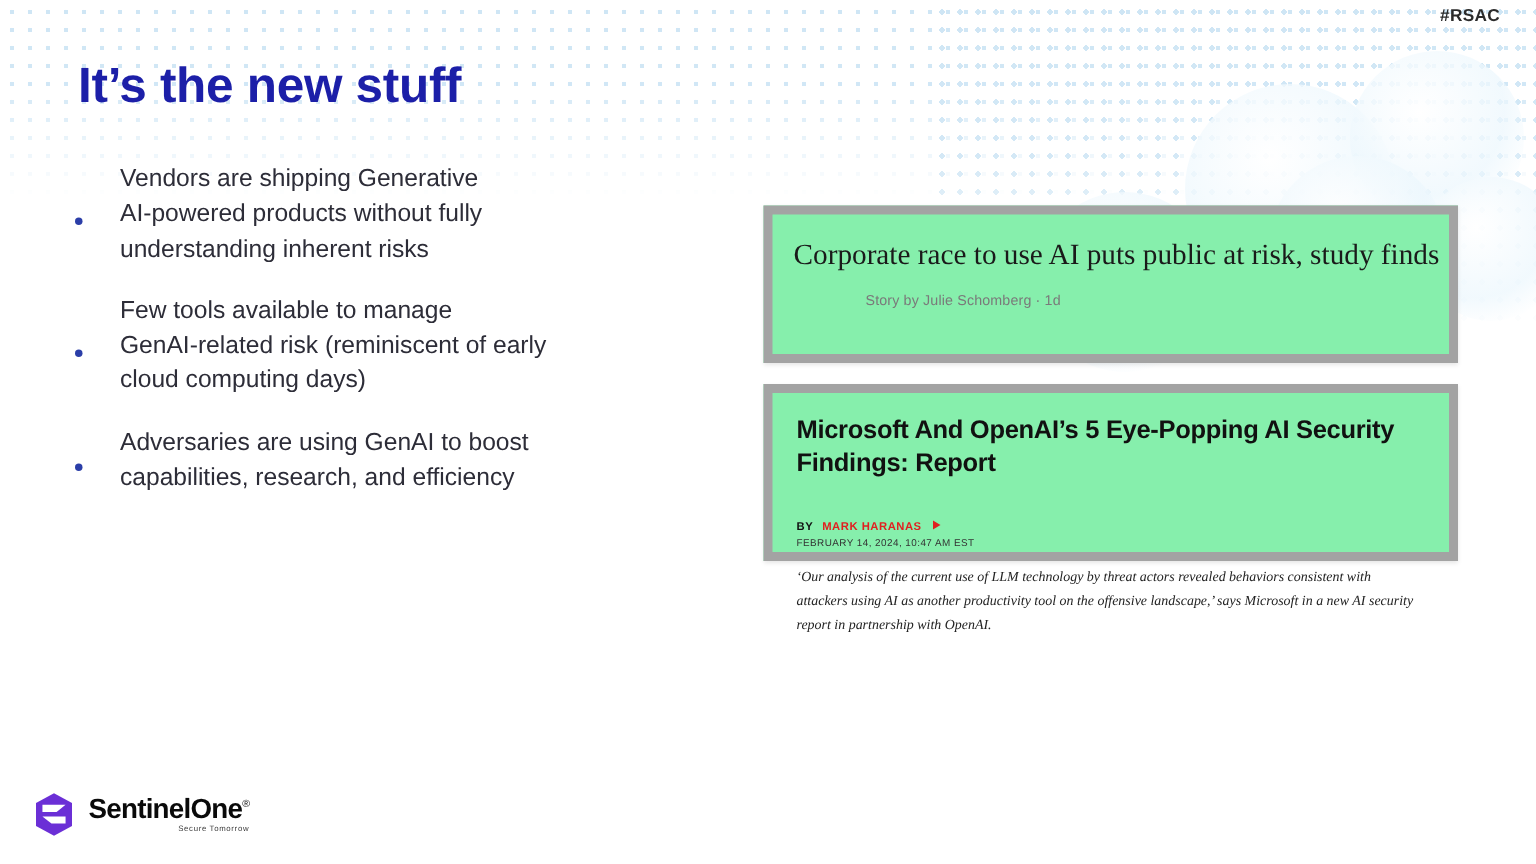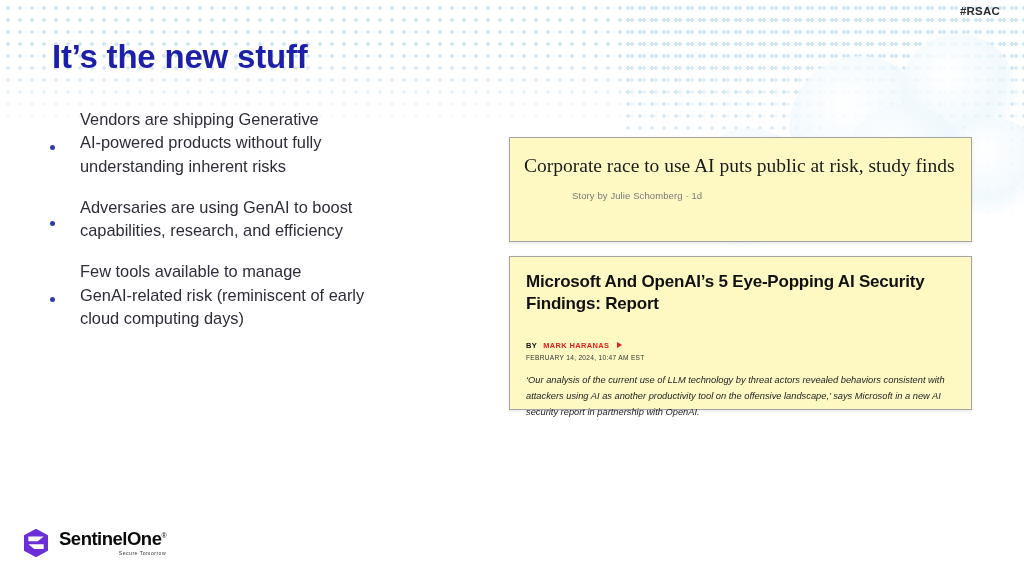--- a/index.html
+++ b/index.html
@@ -68,37 +68,37 @@
     margin-top:9px; margin-right:25px;
   }
   .bullet-text {
     font-size:16.4px; line-height:1.42; color:#2d2d38;
     white-space:pre-line;
   }
 
   
   #news-column { position:absolute; left:509px; top:137px; width:463px; }
   .news-card {
-    background:#fef9c3;
-    border:1px solid #a3a3a3;
+    background:#86efac;
+    border:6px solid #a3a3a3;
     box-shadow:0 1px 3px rgba(0,0,0,.10);
   }
 
   #news-card-1 { height:105px; padding:16px 14px 0 14px; }
   .card1-headline {
     font-family:"Liberation Serif", serif;
     font-size:19.5px; color:#1a1a1a; line-height:1.2;
     white-space:nowrap;
   }
   .card1-byline {
     margin-top:13px;
     font-size:9.5px; color:#7a7a7a; letter-spacing:.1px;margin-left:48px;
   }
 
-  #news-card-2 { margin-top:14px; height:154px; padding:14px 16px 0 16px; }
+  #news-card-2 { margin-top:14px; height:118px; padding:14px 16px 0 16px; }
   .card2-headline {
     font-size:17px; font-weight:bold; color:#111;
     line-height:1.32; letter-spacing:-0.2px;
   }
   .card2-byline {
     margin-top:25px;
     font-size:7.5px; font-weight:bold; color:#111;
     letter-spacing:.35px; display:flex; align-items:center; gap:6px;
   }
   .card2-byline .author { color:#e02020; }
@@ -110,20 +110,21 @@
     margin-left:2px;
   }
   .card2-date {
     margin-top:4px;
     font-size:6.6px; color:#333; letter-spacing:.3px;
   }
   .card2-quote {
     margin-top:12px;
     font-size:9.3px; font-style:italic; color:#232323;
     line-height:1.72;
+    font-family:Liberation Serif, serif;
   }
 
   
   #sentinelone-logo {
     position:absolute; left:22px; top:528px;
     display:flex; align-items:center;
   }
   #s1-mark { width:28px; height:30px; flex:0 0 auto; }
   #s1-wordmark-wrap { margin-left:9px; }
   #s1-wordmark {
@@ -163,28 +164,28 @@
 
 <div id="bullet-list">
   <div class="bullet-item">
     <span class="bullet-dot"></span>
     <span class="bullet-text">Vendors are shipping Generative
 AI-powered products without fully
 understanding inherent risks</span>
   </div>
   <div class="bullet-item">
     <span class="bullet-dot"></span>
-    <span class="bullet-text">Adversaries are using GenAI to boost
-capabilities, research, and efficiency</span>
-  </div>
-  <div class="bullet-item">
-    <span class="bullet-dot"></span>
     <span class="bullet-text">Few tools available to manage
 GenAI-related risk (reminiscent of early
 cloud computing days)</span>
+  </div>
+  <div class="bullet-item">
+    <span class="bullet-dot"></span>
+    <span class="bullet-text">Adversaries are using GenAI to boost
+capabilities, research, and efficiency</span>
   </div>
 </div>
 
 <div id="news-column">
 
   <div class="news-card" id="news-card-1">
     <div class="card1-headline">Corporate race to use AI puts public at risk, study finds</div>
     <div class="card1-byline">Story by Julie Schomberg ·  1d</div>
   </div>
 

